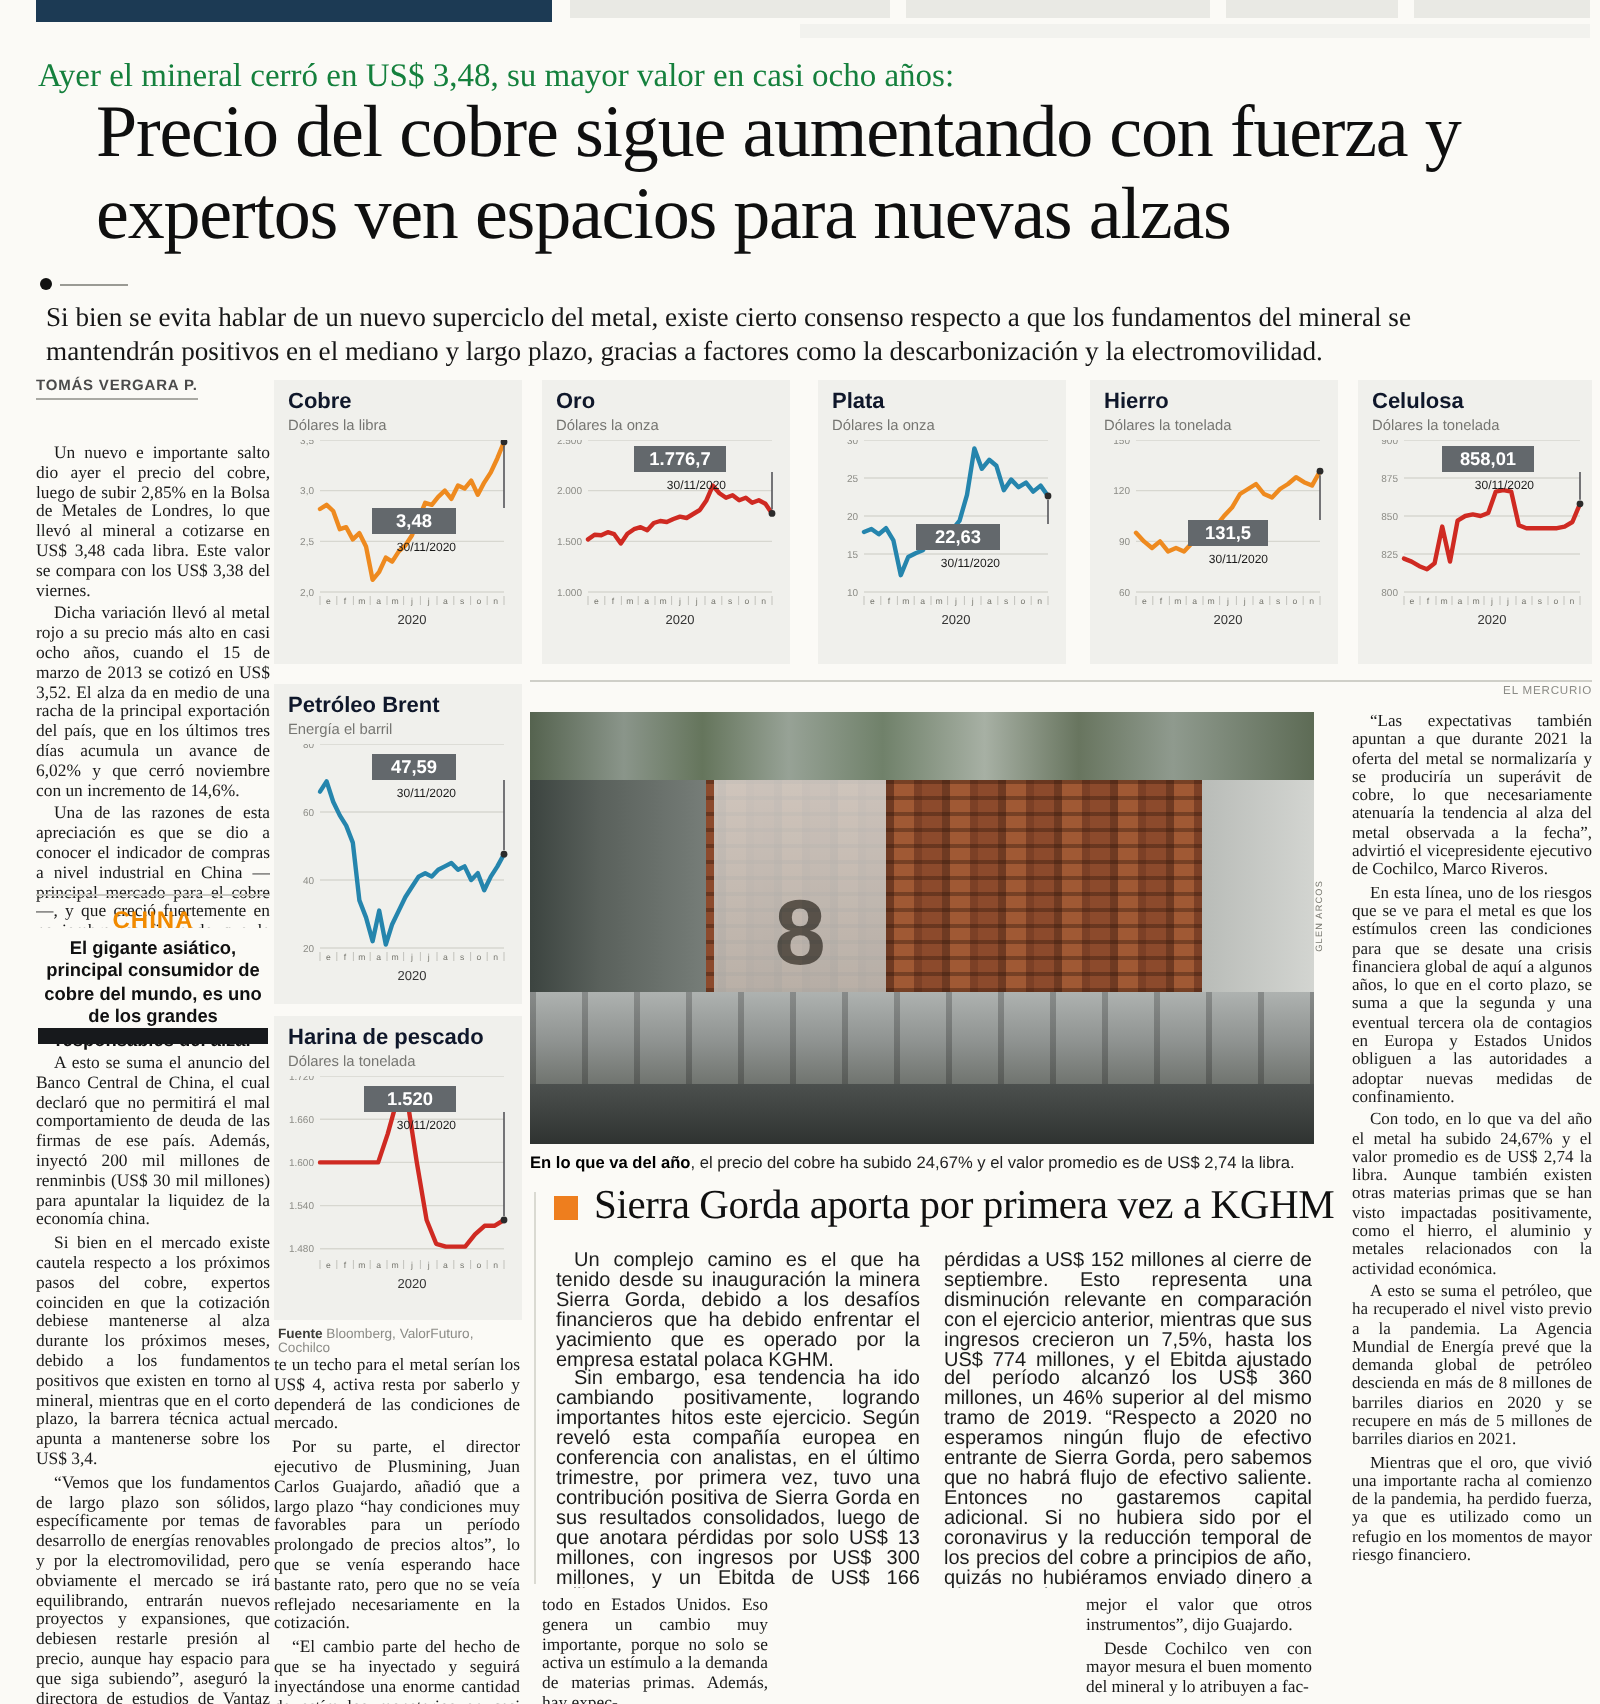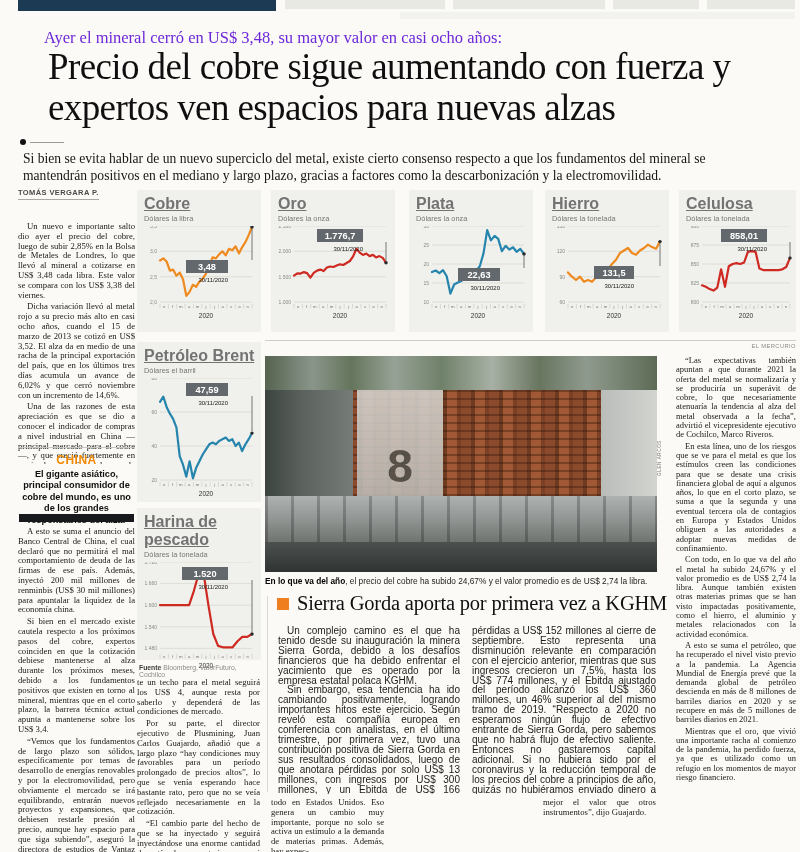--- a/index.html
+++ b/index.html
@@ -8,21 +8,21 @@
   .abs{position:absolute;}
   
   .bar{position:absolute;top:0;height:9px;background:#e9e9e4;}
   #bar-navy{left:18px;width:258px;height:11px;background:#1c3a54;}
   #bar-g1{left:285px;width:160px;}
   #bar-g2{left:453px;width:152px;}
   #bar-g3{left:613px;width:86px;}
   #bar-g4{left:707px;width:88px;}
   #bar-strip{position:absolute;left:400px;top:12px;width:395px;height:7px;background:#f2f2ee;}
   
-  #kicker{left:19px;top:28px;font-size:16.5px;color:#6d28d9;margin-left:25px;}
+  #kicker{left:19px;top:28px;font-size:16.5px;color:#15803d;}
   #headline{left:17px;top:46px;width:775px;font-size:37px;line-height:41px;letter-spacing:-0.6px;color:#0f0f0f;margin-left:31px;}
   #hl-dot{left:20px;top:139px;width:6px;height:6px;background:#111;border-radius:50%;}
   #hl-rule{left:30px;top:142px;width:34px;height:1px;background:#9a9a94;}
   #deck{left:23px;top:150px;width:745px;font-size:13.6px;line-height:17px;color:#161616;}
   #byline{left:18px;top:188px;font-family:"Liberation Sans",sans-serif;font-size:7.5px;font-weight:700;
           color:#4a4a4a;letter-spacing:.4px;border-bottom:1px solid #a9a9a3;padding-bottom:2px;}
   
   .col{position:absolute;text-align:justify;font-size:8.7px;line-height:9.8px;color:#191919;overflow:hidden;}
   .col p{margin:0 0 2px 0;text-indent:9px;}
   .col p.ni{text-indent:0;}
@@ -33,21 +33,21 @@
   #col4{left:407px;top:798px;width:113px;height:54px;}
   #col5{left:543px;top:798px;width:113px;height:54px;}
   #col6{left:676px;top:356px;width:120px;height:496px;font-size:8.5px;line-height:9.3px;}
   
   #chinabox{left:18px;top:447px;width:117px;border-top:1px solid #c7c7c0;padding-top:5px;text-align:center;}
   #china-title{font-family:"Liberation Sans",sans-serif;font-weight:700;font-size:12px;color:#f18a00;letter-spacing:.5px;}
   #china-text{font-family:"Liberation Sans",sans-serif;font-weight:700;font-size:9.2px;line-height:11.4px;color:#101010;margin-top:2px;}
   #darkbar{left:19px;top:514px;width:115px;height:8px;background:#17191c;}
   
   .panel{position:absolute;background:#f0f0ec;}
-  .panel .ct{font-family:"Liberation Sans",sans-serif;font-weight:700;font-size:16px;color:#737373;padding:5px 0 0 7px;text-decoration:underline;}
+  .panel .ct{font-family:"Liberation Sans",sans-serif;font-weight:700;font-size:11px;color:#0f172a;padding:5px 0 0 7px;}
   .panel .cu{font-family:"Liberation Sans",sans-serif;font-size:7.4px;color:#767672;padding:1px 0 0 7px;}
   .panel svg{display:block;margin:3px 0 0 2px;}
   #p-cobre{left:137px;top:190px;width:124px;height:142px;}
   #p-oro{left:271px;top:190px;width:124px;height:142px;}
   #p-plata{left:409px;top:190px;width:124px;height:142px;}
   #p-hierro{left:545px;top:190px;width:124px;height:142px;}
   #p-celulosa{left:679px;top:190px;width:117px;height:142px;}
   #p-brent{left:137px;top:342px;width:124px;height:160px;}
   #p-harina{left:137px;top:508px;width:124px;height:152px;}
   #fuente{left:139px;top:664px;width:122px;font-family:"Liberation Sans",sans-serif;font-size:6.8px;color:#8b8b86;}
@@ -343,21 +343,21 @@
         <text x="65" y="92" text-anchor="middle" font-size="6.5" fill="#333" font-family="Liberation Sans,sans-serif">2020</text>
         <line x1="109.0" y1="16.0" x2="109.0" y2="29.9" stroke="#55555a" stroke-width="0.8"></line>
         <circle cx="109.0" cy="31.9" r="1.7" fill="#2b2b2b"></circle>
         <rect x="40" y="3" width="46" height="13" fill="#63686c"></rect>
         <text x="63" y="12.6" text-anchor="middle" font-size="9.2" font-weight="bold" fill="#ffffff" font-family="Liberation Sans,sans-serif">858,01</text>
         <text x="86" y="24.5" text-anchor="end" font-size="6" fill="#1a1a1a" font-family="Liberation Sans,sans-serif">30/11/2020</text>
       </svg>
     </div>
   <div id="p-brent" class="panel">
       <div class="ct">Petróleo Brent</div>
-      <div class="cu">Dólares el barril</div>
+      <div class="cu">Energía el barril</div>
       <svg width="116" height="125" viewBox="0 0 116 125">
         <line x1="21" y1="0.0" x2="113" y2="0.0" stroke="#d7d7d0" stroke-width="0.7"></line>
         <text x="18" y="1.8" text-anchor="end" font-size="5" fill="#8c8c86" font-family="Liberation Sans,sans-serif">80</text>
         <line x1="21" y1="34.0" x2="113" y2="34.0" stroke="#d7d7d0" stroke-width="0.7"></line>
         <text x="18" y="35.8" text-anchor="end" font-size="5" fill="#8c8c86" font-family="Liberation Sans,sans-serif">60</text>
         <line x1="21" y1="68.0" x2="113" y2="68.0" stroke="#d7d7d0" stroke-width="0.7"></line>
         <text x="18" y="69.8" text-anchor="end" font-size="5" fill="#8c8c86" font-family="Liberation Sans,sans-serif">40</text>
         <line x1="21" y1="102.0" x2="113" y2="102.0" stroke="#d7d7d0" stroke-width="0.7"></line>
         <text x="18" y="103.8" text-anchor="end" font-size="5" fill="#8c8c86" font-family="Liberation Sans,sans-serif">20</text>
         <polyline points="21.0,23.8 24.3,18.7 27.6,28.9 30.9,35.7 34.1,40.8 37.4,49.3 40.7,78.2 44.0,86.7 47.3,98.6 50.6,83.3 53.9,100.3 57.1,90.1 60.4,83.3 63.7,76.5 67.0,71.4 70.3,66.3 73.6,64.6 76.9,66.3 80.1,62.9 83.4,61.2 86.7,59.5 90.0,62.9 93.3,61.2 96.6,68.0 99.9,64.6 103.1,73.1 106.4,66.3 109.7,61.2 113.0,55.1" fill="none" stroke="#2585ad" stroke-width="2.2" stroke-linejoin="round" stroke-linecap="round"></polyline>
@@ -435,21 +435,21 @@
         <circle cx="113.0" cy="72.0" r="1.7" fill="#2b2b2b"></circle>
         <rect x="43" y="5" width="46" height="13" fill="#63686c"></rect>
         <text x="66" y="14.6" text-anchor="middle" font-size="9.2" font-weight="bold" fill="#ffffff" font-family="Liberation Sans,sans-serif">1.520</text>
         <text x="89" y="26.5" text-anchor="end" font-size="6" fill="#1a1a1a" font-family="Liberation Sans,sans-serif">30/11/2020</text>
       </svg>
     </div>
 
   <div id="fuente" class="abs"><b>Fuente</b><span> Bloomberg, ValorFuturo, Cochilco</span></div>
 
   <div id="col2" class="col">
-      <p class="ni">te un techo para el metal seguirá los US$ 4, aunque resta por saberlo y dependerá de las condiciones de mercado.</p>
+      <p class="ni">te un techo para el metal serían los US$ 4, activa resta por saberlo y dependerá de las condiciones de mercado.</p>
       <p>Por su parte, el director ejecutivo de Plusmining, Juan Carlos Guajardo, añadió que a largo plazo “hay condiciones muy favorables para un período prolongado de precios altos”, lo que se venía esperando hace bastante rato, pero que no se veía reflejado necesariamente en la cotización.</p>
       <p>“El cambio parte del hecho de que se ha inyectado y seguirá inyectándose una enorme cantidad de estímulos monetarios en casi todo el mundo, pero sobre</p>
     </div>
 
   <div id="divider" class="abs"></div>
   <div id="agency" class="abs">EL MERCURIO</div>
 
   <div id="photo" class="abs">
     <div id="ph-trees" class="ph"></div>
     <div id="ph-mid" class="ph"></div>
@@ -475,20 +475,21 @@
     </div>
   <div id="sg-col2" class="sgcol">
       <p class="ni">pérdidas a US$ 152 millones al cierre de septiembre. Esto representa una disminución relevante en comparación con el ejercicio anterior, mientras que sus ingresos crecieron un 7,5%, hasta los US$ 774 millones, y el Ebitda ajustado del período alcanzó los US$ 360 millones, un 46% superior al del mismo tramo de 2019. “Respecto a 2020 no esperamos ningún flujo de efectivo entrante de Sierra Gorda, pero sabemos que no habrá flujo de efectivo saliente. Entonces no gastaremos capital adicional. Si no hubiera sido por el coronavirus y la reducción temporal de los precios del cobre a principios de año, quizás no hubiéramos enviado dinero a Sierra Gorda este año. Pero el covid y la caída de los precios del cobre nos obligaron a tener una pequeña meta de efectivo”, comentaron desde la firma polaca.</p>
     </div>
 
   <div id="col3" class="col">
       <p class="ni">todo en Estados Unidos. Eso genera un cambio muy importante, porque no solo se activa un estímulo a la demanda de materias primas. Además, hay expec-</p>
     </div>
   <div id="col5" class="col">
       <p class="ni">mejor el valor que otros instrumentos”, dijo Guajardo.</p>
+      <p>Desde Cochilco ven con mayor mesura el buen momento del mineral y lo atribuyen a fac-</p>
     </div>
   <div id="col6" class="col">
       <p>“Las expectativas también apuntan a que durante 2021 la oferta del metal se normalizaría y se produciría un superávit de cobre, lo que necesariamente atenuaría la tendencia al alza del metal observada a la fecha”, advirtió el vicepresidente ejecutivo de Cochilco, Marco Riveros.</p>
       <p>En esta línea, uno de los riesgos que se ve para el metal es que los estímulos creen las condiciones para que se desate una crisis financiera global de aquí a algunos años, lo que en el corto plazo, se suma a que la segunda y una eventual tercera ola de contagios en Europa y Estados Unidos obliguen a las autoridades a adoptar nuevas medidas de confinamiento.</p>
       <p>Con todo, en lo que va del año el metal ha subido 24,67% y el valor promedio es de US$ 2,74 la libra. Aunque también existen otras materias primas que se han visto impactadas positivamente, como el hierro, el aluminio y metales relacionados con la actividad económica.</p>
       <p>A esto se suma el petróleo, que ha recuperado el nivel visto previo a la pandemia. La Agencia Mundial de Energía prevé que la demanda global de petróleo descienda en más de 8 millones de barriles diarios en 2020 y se recupere en más de 5 millones de barriles diarios en 2021.</p>
       <p>Mientras que el oro, que vivió una importante racha al comienzo de la pandemia, ha perdido fuerza, ya que es utilizado como un refugio en los momentos de mayor riesgo financiero.</p>
     </div>
 
 </div>

